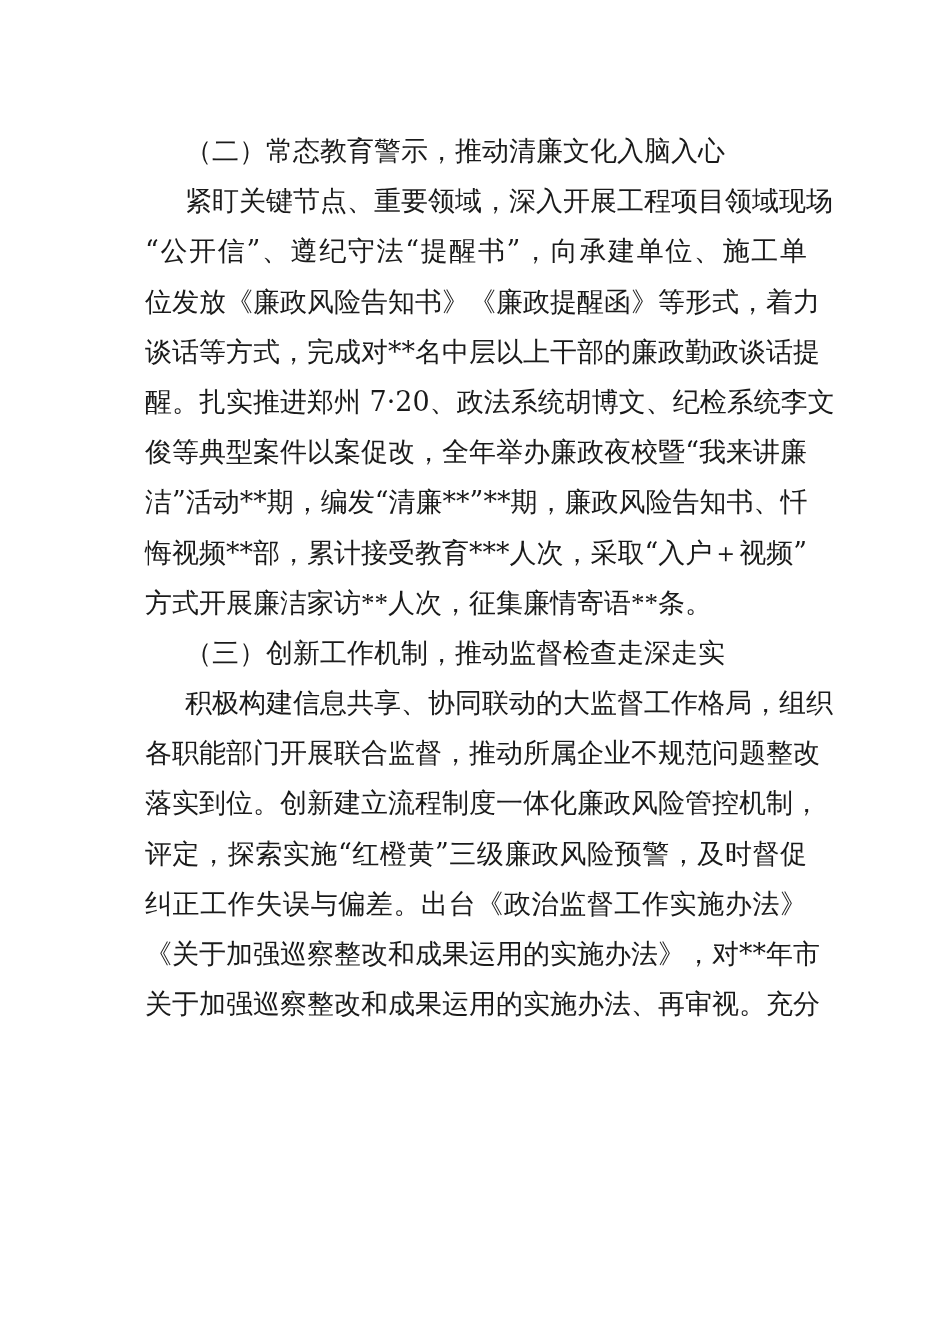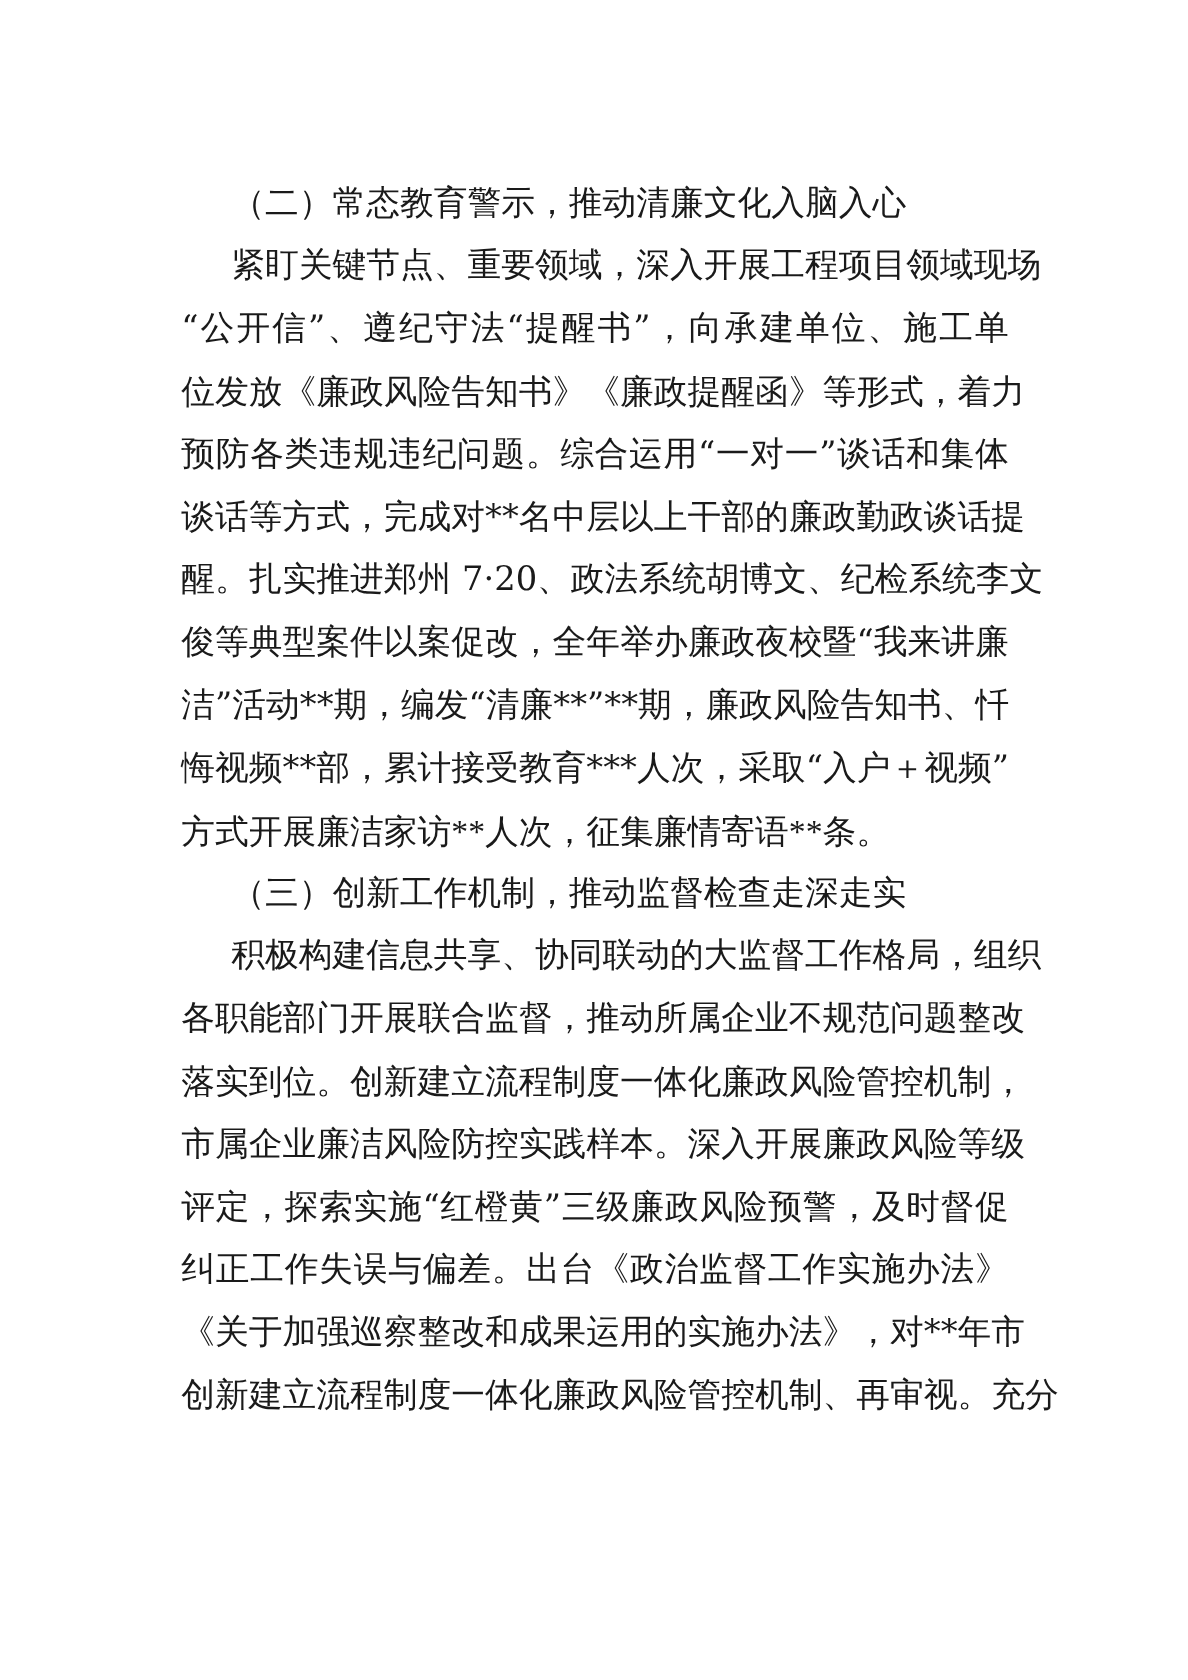--- a/index.html
+++ b/index.html
@@ -9,21 +9,21 @@
     }
     body {
       width: 950px;
       height: 1344px;
       position: relative;
       overflow: hidden;
     }
     .page {
       position: absolute;
       left: 145px;
-      top: 138px;
+      top: 126px;
       width: 662px;
     }
     .line {
       height: 50.2px;
       line-height: 50px;
       font-family: "DejaVu Serif", "Liberation Serif", serif;
       font-size: 27px;
       color: #1a1a1a;
       white-space: nowrap;
       text-align: justify;
@@ -45,32 +45,30 @@
 </head>
 <body>
 
 <div class="page">
 
   <div class="line heading">（二）常态教育警示，推动清廉文化入脑入心</div>
 
   <div class="line indent">紧盯关键节点、重要领域，深入开展工程项目领域现场</div>
   <div class="line">“公开信”、遵纪守法“提醒书”，向承建单位、施工单</div>
   <div class="line">位发放《廉政风险告知书》《廉政提醒函》等形式，着力</div>
-  <div class="line">预防各类违规违纪问题。综合运用“一对一”谈话和集体</div>
   <div class="line">谈话等方式，完成对**名中层以上干部的廉政勤政谈话提</div>
   <div class="line">醒。扎实推进郑州 7·20、政法系统胡博文、纪检系统李文</div>
   <div class="line">俊等典型案件以案促改，全年举办廉政夜校暨“我来讲廉</div>
   <div class="line">洁”活动**期，编发“清廉**”**期，廉政风险告知书、忏</div>
   <div class="line">悔视频**部，累计接受教育***人次，采取“入户＋视频”</div>
   <div class="line last">方式开展廉洁家访**人次，征集廉情寄语**条。</div>
 
   <div class="line heading">（三）创新工作机制，推动监督检查走深走实</div>
 
   <div class="line indent">积极构建信息共享、协同联动的大监督工作格局，组织</div>
   <div class="line">各职能部门开展联合监督，推动所属企业不规范问题整改</div>
   <div class="line">落实到位。创新建立流程制度一体化廉政风险管控机制，</div>
-  <div class="line">市属企业廉洁风险防控实践样本。深入开展廉政风险等级</div>
   <div class="line">评定，探索实施“红橙黄”三级廉政风险预警，及时督促</div>
   <div class="line">纠正工作失误与偏差。出台《政治监督工作实施办法》</div>
   <div class="line">《关于加强巡察整改和成果运用的实施办法》，对**年市</div>
-  <div class="line">创新建立流程制度一体化廉政风险管控机制、再审视。充分</div>
+  <div class="line">关于加强巡察整改和成果运用的实施办法、再审视。充分</div>
 
 </div>
 
 </body></html>

